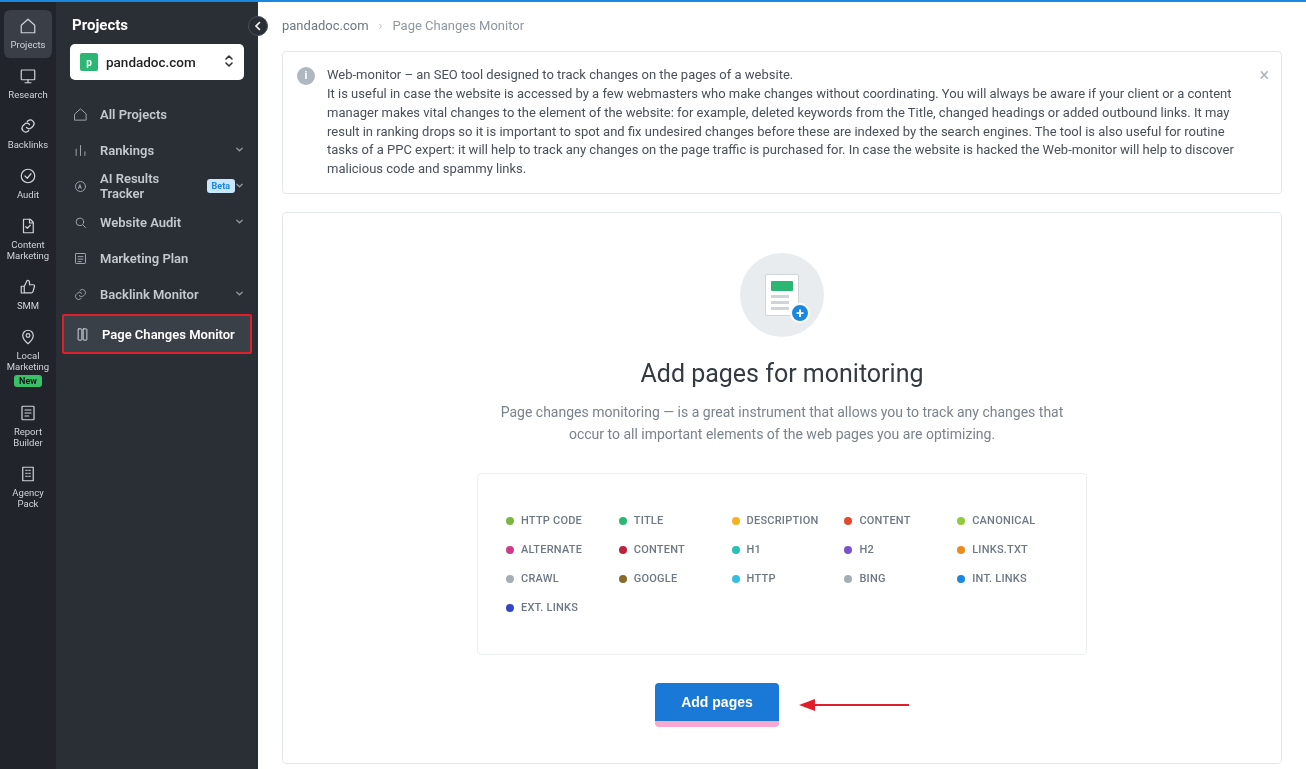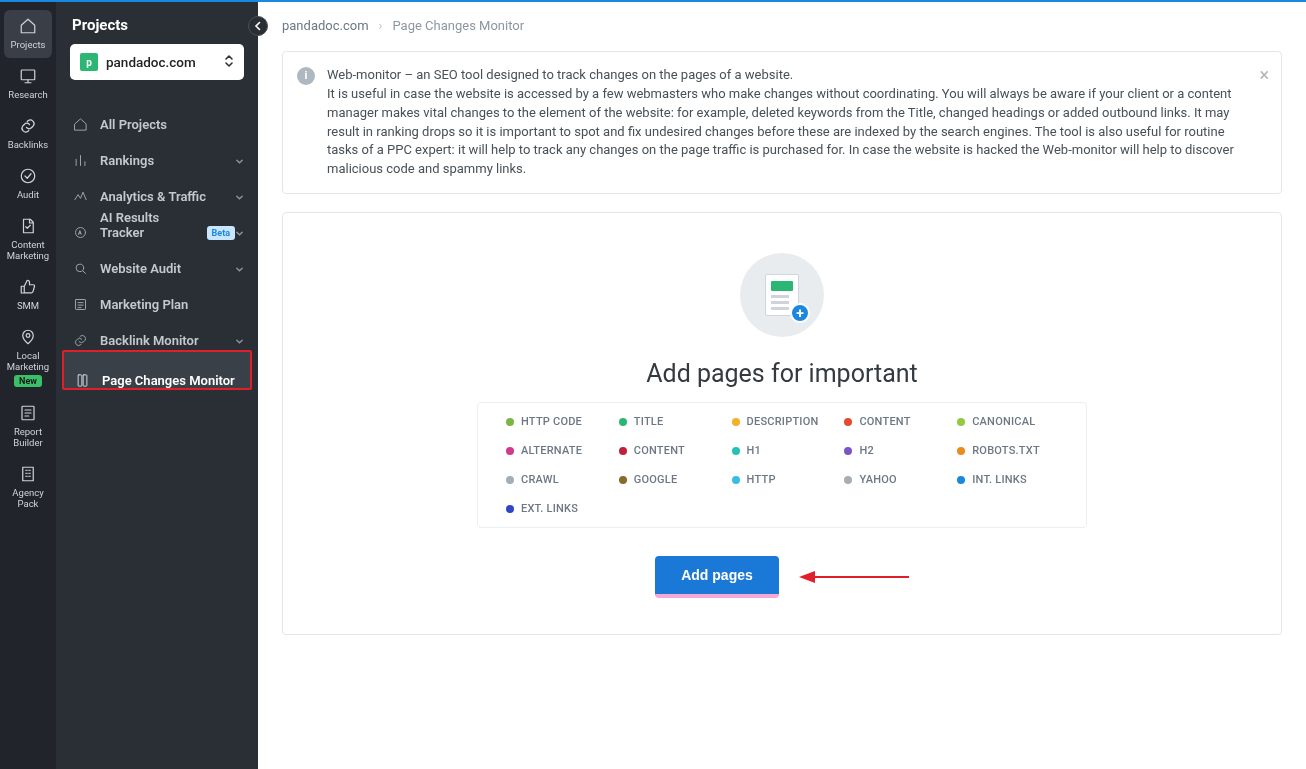--- a/index.html
+++ b/index.html
@@ -18,21 +18,21 @@
 
   
   .sidebar { width:202px; background:#2a2f35; color:#fff; display:flex; flex-direction:column; position:relative; }
   .sidebar-header { padding:14px 16px 10px; font-size:15px; font-weight:700; color:#fff; }
   .project-select { margin:0 14px 12px; background:#fff; border-radius:5px; height:36px; display:flex; align-items:center; padding:0 10px; cursor:pointer; }
   .project-select .pslogo { width:18px; height:18px; background:#2bb673; border-radius:2px; display:flex; align-items:center; justify-content:center; color:#fff; font-size:10px; font-weight:700; margin-right:8px; }
   .project-select .pstext { flex:1; color:#222; font-size:13.5px; font-weight:500; }
   .project-select .pscaret { color:#222; font-size:10px; line-height:1; }
 
   .navlist { padding:4px 0; }
-  .nav-item { display:flex; align-items:flex-end; height:36px; padding:0 14px; cursor:pointer; color:#c3c9cf; position:relative; }
+  .nav-item { display:flex; align-items:center; height:36px; padding:0 14px; cursor:pointer; color:#c3c9cf; position:relative; }
   .nav-item .nicon { width:20px; display:flex; justify-content:center; color:#9aa2aa; }
   .nav-item .nlabel { flex:1; margin-left:10px; font-size:13px; font-weight:600; }
   .nav-item .ncaret { font-size:10px; color:#8f969e; }
   .nav-item.highlight { background:#3a4048; color:#fff; border:2px solid #e11f2a; border-radius:2px; margin:2px 6px; height:40px; padding:0 8px; }
   .nav-item.highlight .nicon{ color:#cfd4da; }
   .nav-beta { background:#c9e6ff; color:#1a88e0; font-size:9px; font-weight:700; padding:2px 5px; border-radius:3px; margin-left:6px; }
 
   .collapse-btn { position:absolute; top:14px; right:-10px; width:20px; height:20px; border-radius:50%; background:#2a2f35; border:1px solid #4a5058; display:flex; align-items:center; justify-content:center; color:#fff; font-size:11px; cursor:pointer; z-index:3; }
 
   
@@ -49,27 +49,27 @@
 
   .panel { margin:0 24px 28px; border:1px solid #e3e7eb; border-radius:4px; padding:40px 30px 36px; text-align:center; }
   .empty-illus { width:84px; height:84px; border-radius:50%; background:#e9ecef; margin:0 auto 22px; display:flex; align-items:center; justify-content:center; position:relative; }
   .doc { width:34px; height:42px; background:#fff; border:1px solid #d0d5da; position:relative; border-radius:2px; }
   .doc::before{ content:''; position:absolute; top:6px; left:5px; right:5px; height:10px; background:#2bb673; border-radius:1px;}
   .doc::after{ content:''; position:absolute; top:20px; left:5px; right:9px; height:3px; background:#cfd4da; box-shadow:0 6px 0 #cfd4da, 0 12px 0 #cfd4da; }
   .doc-plus { position:absolute; right:14px; bottom:14px; width:20px; height:20px; border-radius:50%; background:#1a88e0; color:#fff; display:flex; align-items:center; justify-content:center; font-size:14px; font-weight:700; border:2px solid #fff;}
   .empty-title { font-size:25px; font-weight:400; color:#333a40; margin-bottom:14px; }
   .empty-sub { font-size:14px; color:#7a838c; line-height:1.55; max-width:600px; margin:0 auto 28px; }
 
-  .tag-grid-wrap { border:1px solid #eceff2; border-radius:4px; max-width:610px; margin:0 auto 28px; padding:12px 28px; }
+  .tag-grid-wrap { border:1px solid #eceff2; border-radius:4px; max-width:610px; margin:0 auto 28px; padding:40px 28px; }
   .tag-grid { display:grid; grid-template-columns:repeat(5,1fr); gap:16px 12px; text-align:left; }
   .tag { display:flex; align-items:center; gap:7px; font-size:11px; color:#6d7884; font-weight:500; letter-spacing:0.02em;}
   .dot { width:8px; height:8px; border-radius:50%; flex-shrink:0; }
 
   .add-btn-row { display:flex; align-items:center; justify-content:center; gap:20px; }
-  .add-btn { background:#1a78d6; color:#fff; font-size:14px; font-weight:700; border:none; border-radius:4px; padding:11px 26px; cursor:pointer; border-bottom:4px solid #f9a8d4; }
+  .add-btn { background:#1a78d6; color:#fff; font-size:14px; font-weight:700; border:none; border-radius:4px; padding:11px 26px; cursor:pointer; border-bottom:6px solid #f9a8d4; }
   .arrow { color:#e11f2a; }
   .arrow svg { display:block; }
 </style>
 </head>
 <body>
 
 <div class="topbar"></div>
 <div class="app">
 
   <div class="iconrail" id="iconrail">
@@ -188,32 +188,20 @@
           </span>
     <span class="nlabel">Rankings</span>
 
     <span class="ncaret"><svg width="9" height="9" viewBox="0 0 10 10">
               <path d="M2 3.5 L5 6.5 L8 3.5" stroke="currentColor" stroke-width="1.5" fill="none" stroke-linecap="round"></path>
             </svg></span>
         </div>
         <div class="nav-item">
           <span class="nicon">
             <svg width="15" height="15" viewBox="0 0 24 24">
-              <path d="M3 17l5-8 4 6 4-10 5 12" stroke="currentColor" stroke-width="1.6" fill="none" stroke-linecap="round" stroke-linejoin="round"></path>
-            </svg>
-          </span>
-    <span class="nlabel">Analytics &amp; Traffic</span>
-
-    <span class="ncaret"><svg width="9" height="9" viewBox="0 0 10 10">
-              <path d="M2 3.5 L5 6.5 L8 3.5" stroke="currentColor" stroke-width="1.5" fill="none" stroke-linecap="round"></path>
-            </svg></span>
-        </div>
-        <div class="nav-item">
-          <span class="nicon">
-            <svg width="15" height="15" viewBox="0 0 24 24">
               <circle cx="12" cy="12" r="8" stroke="currentColor" stroke-width="1.6" fill="none" stroke-linecap="round" stroke-linejoin="round"></circle>
               <path d="M9 15l2-6 2 6M9.5 13h3" stroke="currentColor" stroke-width="1.6" fill="none" stroke-linecap="round" stroke-linejoin="round"></path>
             </svg>
           </span>
     <span class="nlabel">AI Results Tracker</span>
     <span class="nav-beta">Beta</span>
     <span class="ncaret"><svg width="9" height="9" viewBox="0 0 10 10">
               <path d="M2 3.5 L5 6.5 L8 3.5" stroke="currentColor" stroke-width="1.5" fill="none" stroke-linecap="round"></path>
             </svg></span>
         </div>
@@ -277,21 +265,22 @@
       <div class="close-x">×</div>
       <div class="info-lead">Web-monitor – an SEO tool designed to track changes on the pages of a website.</div>
       <div class="info-body">It is useful in case the website is accessed by a few webmasters who make changes without coordinating. You will always be aware if your client or a content manager makes vital changes to the element of the website: for example, deleted keywords from the Title, changed headings or added outbound links. It may result in ranking drops so it is important to spot and fix undesired changes before these are indexed by the search engines. The tool is also useful for routine tasks of a PPC expert: it will help to track any changes on the page traffic is purchased for. In case the website is hacked the Web-monitor will help to discover malicious code and spammy links.</div>
     </div>
 
     <div class="panel">
       <div class="empty-illus">
         <div class="doc"></div>
         <div class="doc-plus">+</div>
       </div>
-      <div class="empty-title">Add pages for important</div>
+      <div class="empty-title">Add pages for monitoring</div>
+      <div class="empty-sub">Page changes monitoring — is a great instrument that allows you to track any changes that occur to all important elements of the web pages you are optimizing.</div>
 
       <div class="tag-grid-wrap">
         <div class="tag-grid" id="taggrid">
             <div class="tag">
               <span class="dot" style="background:#7bb542"></span>
               <span>HTTP CODE</span>
             </div>
             <div class="tag">
               <span class="dot" style="background:#2bb673"></span>
               <span>TITLE</span>
@@ -319,37 +308,37 @@
             <div class="tag">
               <span class="dot" style="background:#26c0b4"></span>
               <span>H1</span>
             </div>
             <div class="tag">
               <span class="dot" style="background:#7a55c7"></span>
               <span>H2</span>
             </div>
             <div class="tag">
               <span class="dot" style="background:#e88c1e"></span>
-              <span>ROBOTS.TXT</span>
+              <span>LINKS.TXT</span>
             </div>
             <div class="tag">
               <span class="dot" style="background:#a5adb5"></span>
               <span>CRAWL</span>
             </div>
             <div class="tag">
               <span class="dot" style="background:#8a6a2a"></span>
               <span>GOOGLE</span>
             </div>
             <div class="tag">
               <span class="dot" style="background:#34bfe0"></span>
               <span>HTTP</span>
             </div>
             <div class="tag">
               <span class="dot" style="background:#a5adb5"></span>
-              <span>YAHOO</span>
+              <span>BING</span>
             </div>
             <div class="tag">
               <span class="dot" style="background:#1a88e0"></span>
               <span>INT. LINKS</span>
             </div>
             <div class="tag">
               <span class="dot" style="background:#3146c5"></span>
               <span>EXT. LINKS</span>
             </div>
           </div>

